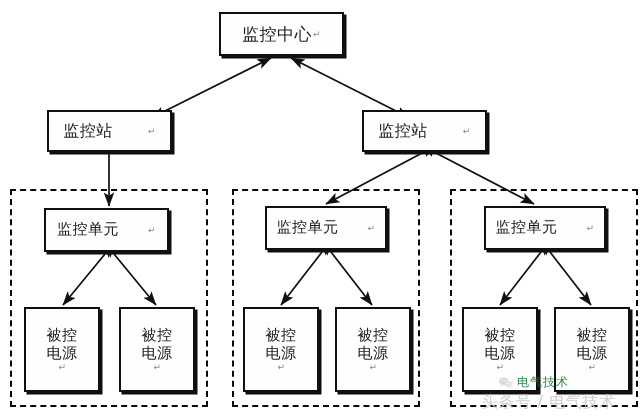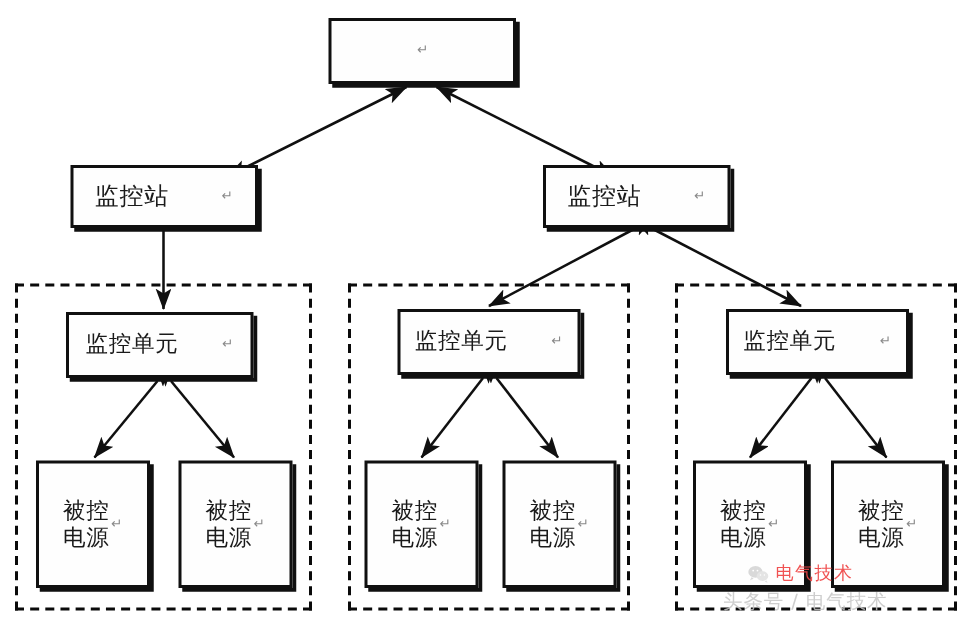--- a/index.html
+++ b/index.html
@@ -46,48 +46,48 @@
     letter-spacing: 0.5px;
   }
   .node .label {
     display: block;
     line-height: 1.18;
     white-space: pre-line;
   }
   .node.center { font-size: 17px; }
   .node.station { font-size: 16px; gap: 34px; }
   .node.unit { font-size: 15px; gap: 28px; }
-  .node.power { font-size: 15px; }
+  .node.power { font-size: 15px; flex-direction: column; }
   .ret {
     font-size: 9px;
     color: #8a8a8a;
     vertical-align: baseline;
     margin-left: 1px;
   }
   .watermark {
     position: absolute;
     pointer-events: none;
     user-select: none;
   }
   .wm-top {
     left: 498px;
     top: 374px;
     display: flex;
     align-items: center;
     gap: 4px;
-    color: #ef4444;
+    color: #15803d;
     font-size: 12px;
     letter-spacing: 1px;
     opacity: 0.92;
   }
   .wm-bottom {
     left: 482px;
     top: 392px;
     color: #c6c6c6;
-    font-size: 13px;
+    font-size: 16px;
     letter-spacing: 0.6px;
     opacity: 0.85;
   }
   .wm-icon {
     width: 15px;
     height: 13px;
     opacity: 0.75;
   }
 </style>
 </head>
@@ -145,20 +145,21 @@
     <g>
       <line x1="550" y1="252" x2="591" y2="305" stroke="#101010" stroke-width="1.7" marker-end="url(#ah)" marker-start="url(#ah-start)"></line>
     </g>
   </svg>
 
   <div class="group-box" style="left:10px; top:189px; width:198px; height:218px;"></div>
   <div class="group-box" style="left:232px; top:189px; width:188px; height:218px;"></div>
   <div class="group-box" style="left:450px; top:189px; width:188px; height:218px;"></div>
 
   <div class="node center" style="left:219px; top:12px; width:125px; height:44px;">
+    <span class="label">监控中心</span>
       <span class="ret">↵</span>
   </div>
 
   <div class="node station" style="left:47px; top:110px; width:125px; height:42px;">
     <span class="label">监控站</span>
       <span class="ret">↵</span>
   </div>
   <div class="node station" style="left:362px; top:110px; width:125px; height:42px;">
     <span class="label">监控站</span>
       <span class="ret">↵</span>

